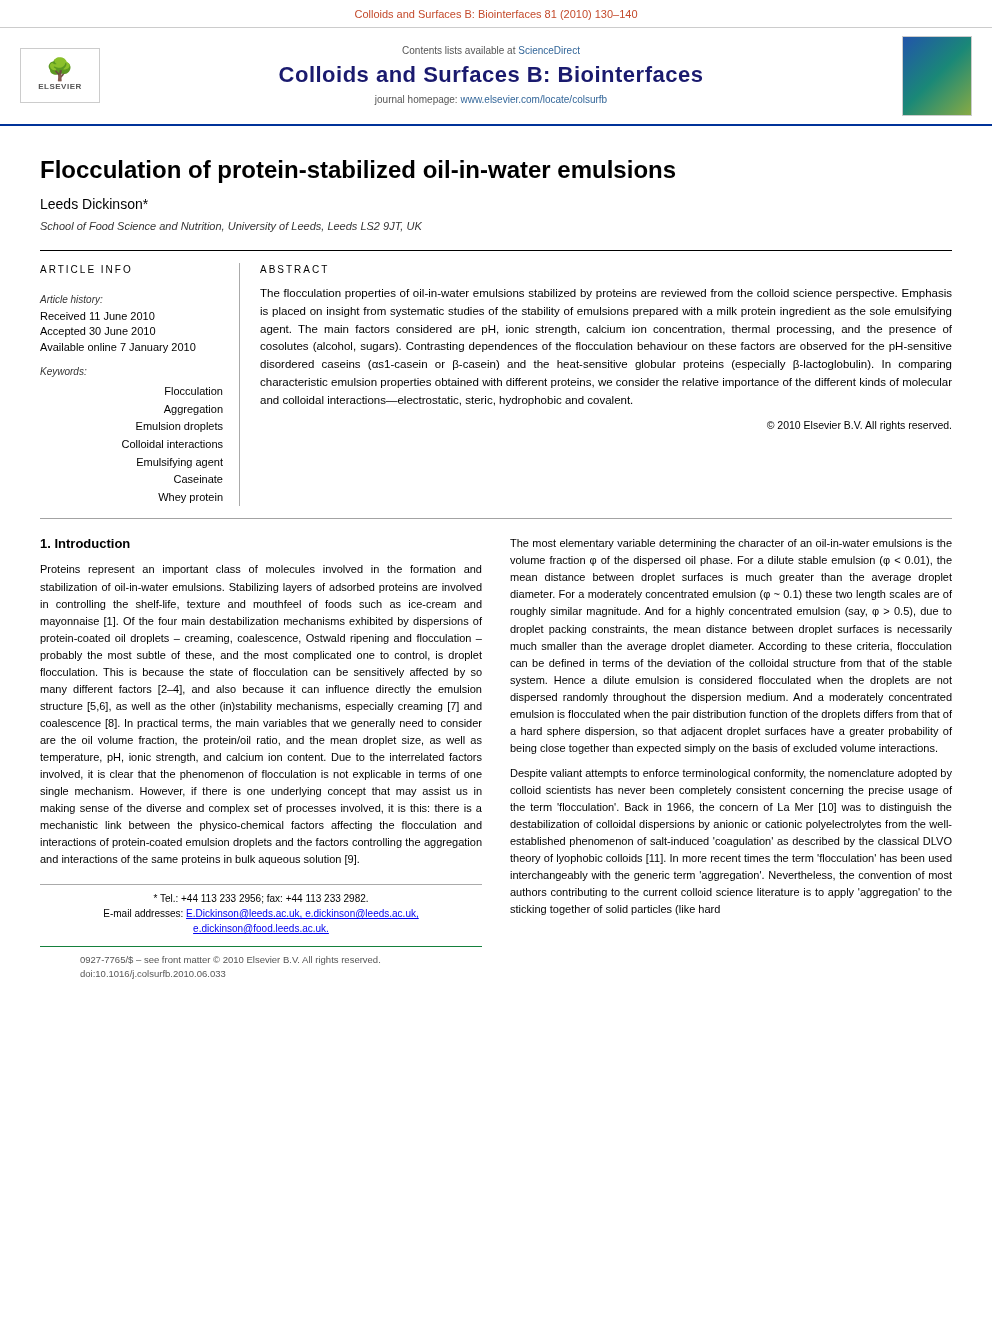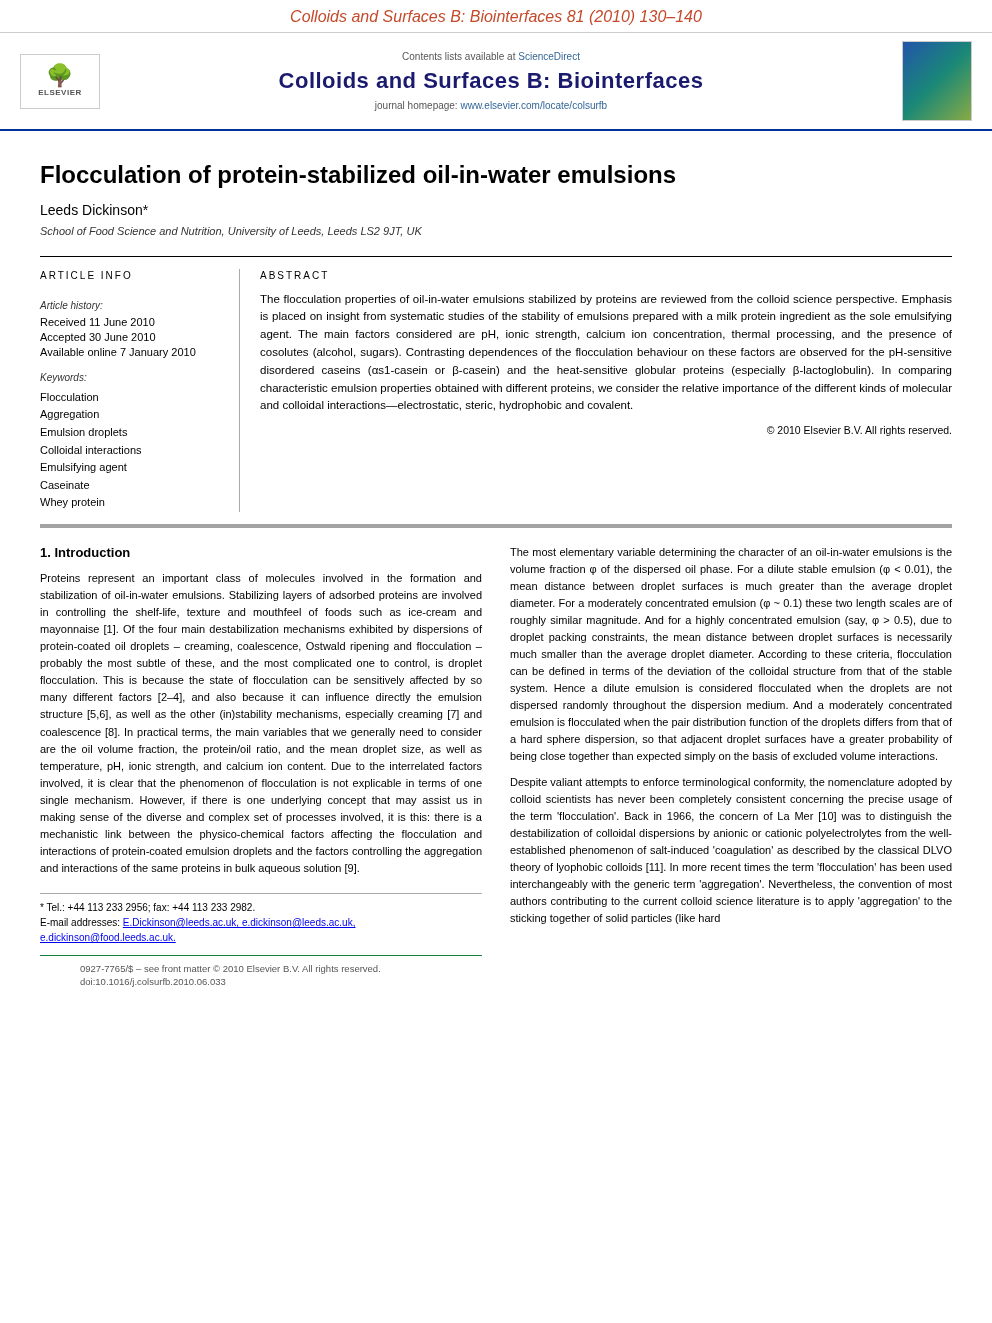--- a/index.html
+++ b/index.html
@@ -15,22 +15,21 @@
 
     
     .top-bar {
       background: #fff;
       text-align: center;
       padding: 6px 0 4px;
       border-bottom: 1px solid #ccc;
     }
     .top-bar-text {
       color: #c44a2b;
-      font-size: 16px;
-      font-style: italic;
+      font-size: 11px;
     }
 
     
     .journal-header {
       display: flex;
       align-items: center;
       padding: 8px 20px;
       border-bottom: 2px solid #003399;
     }
     .journal-title-block {
@@ -89,21 +88,21 @@
       font-style: italic;
       color: #333;
       margin-bottom: 16px;
     }
 
     
     .info-block {
       display: flex;
       gap: 20px;
       border-top: 1px solid #000;
-      border-bottom: 4px solid #a3a3a3;
+      border-bottom: 1px solid #a3a3a3;
       padding: 12px 0;
       margin-bottom: 16px;
     }
     .article-info-col {
       width: 200px;
       flex-shrink: 0;
       border-right: 1px solid #aaa;
       padding-right: 16px;
     }
     .abstract-col {
@@ -132,20 +131,21 @@
       font-size: 10px;
       font-style: italic;
       color: #333;
       margin-top: 10px;
       margin-bottom: 4px;
     }
     .keyword-item {
       font-size: 11px;
       color: #000;
       line-height: 1.6;
+      text-align: right;
     }
     .abstract-text {
       font-size: 11.5px;
       line-height: 1.55;
       color: #000;
       text-align: justify;
     }
     .copyright-line {
       font-size: 10.5px;
       color: #000;
@@ -183,20 +183,21 @@
     
     .footnote-area {
       border-top: 1px solid #aaa;
       margin-top: 16px;
       padding-top: 6px;
     }
     .footnote-text {
       font-size: 10px;
       color: #000;
       line-height: 1.5;
+      text-align: center;
     }
 
     
     .bottom-bar {
       border-top: 1px solid #15803d;
       padding: 6px 40px;
       font-size: 9.5px;
       color: #555;
       margin-top: 10px;
     }

